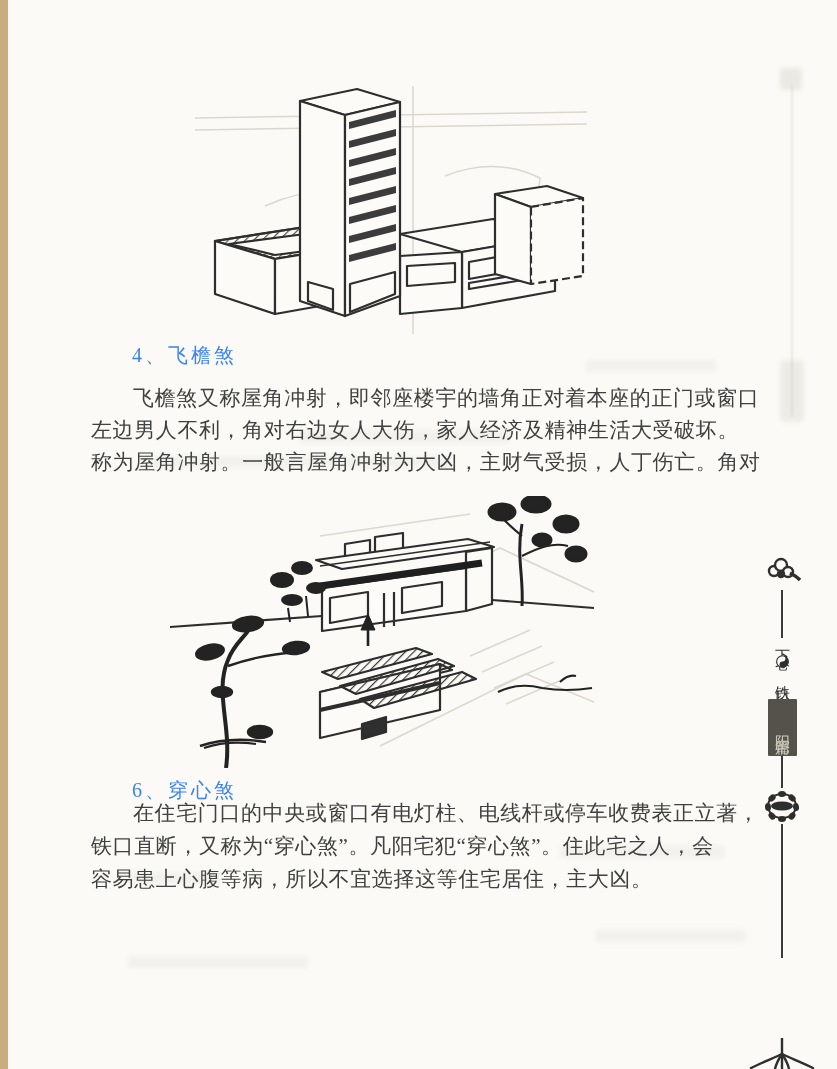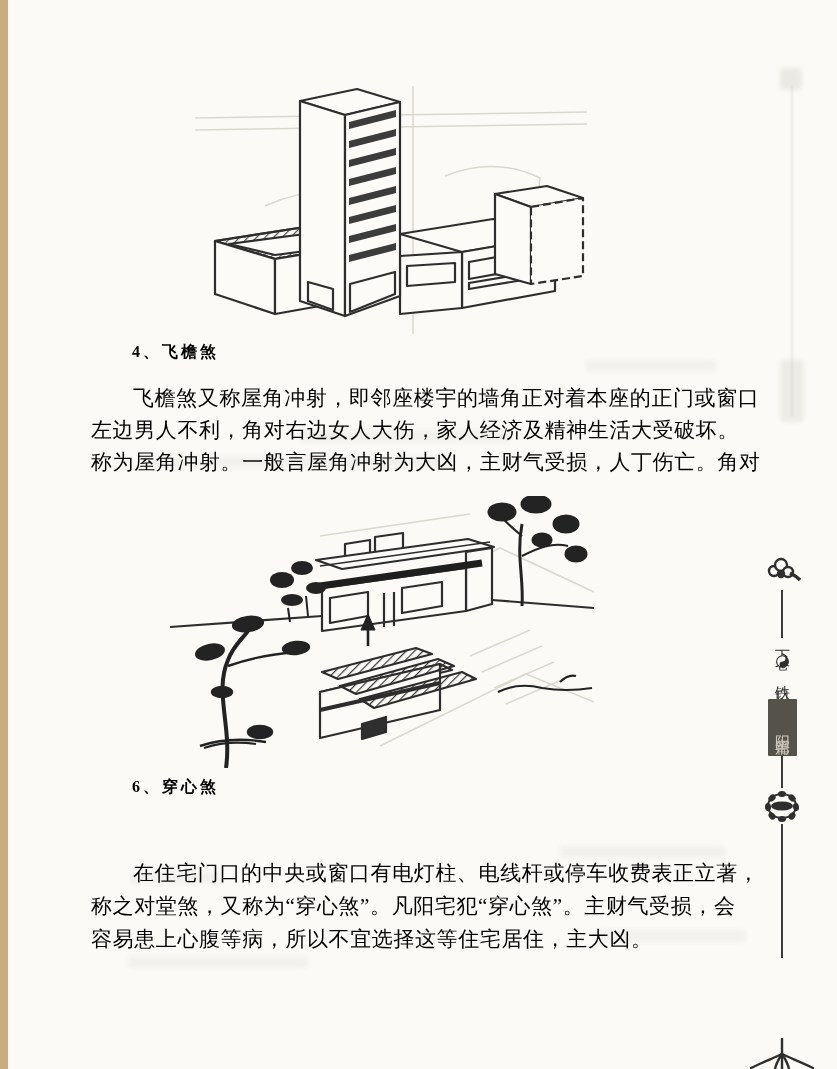--- a/index.html
+++ b/index.html
@@ -5,33 +5,32 @@
   html,body{margin:0;padding:0;}
   body{
     width:837px;height:1069px;position:relative;overflow:hidden;
     background:#fbfaf6;
     font-family:"Liberation Serif","DejaVu Serif",serif;
   }
   .edge-strip{position:absolute;left:0;top:0;width:8px;height:1069px;background:#c9ad7f;}
   .ink{color:#262626;}
   
   .sec-heading{
-    position:absolute;left:132px;font-size:16px;letter-spacing:3px;color:#000000;
+    position:absolute;left:132px;font-size:20px;letter-spacing:3px;color:#3b82f6;
     white-space:nowrap;
-    font-weight:bold;
   }
   .h4{top:342px;}
   .h5{top:777px;}
   
   .para{
     position:absolute;left:91px;width:652px;font-size:21px;line-height:32px;
-    color:#000000;letter-spacing:0.6px;
+    color:#404040;letter-spacing:0.6px;
   }
   .p1{top:382px;}
-  .p2{top:857px;line-height:33px;}
+  .p2{top:797px;line-height:33px;}
   .para .ln{white-space:nowrap;}
   .para .indent{text-indent:2em;}
   
   .illus{position:absolute;}
   .illus1{left:195px;top:86px;width:392px;height:248px;}
   .illus2{left:170px;top:496px;width:424px;height:272px;}
   svg{display:block;}
   
   .sidebar{
     position:absolute;left:762px;top:556px;width:40px;
@@ -203,21 +202,21 @@
     <path d="M328,196 q20,-10 44,-4 q24,4 50,0"></path>
     <path d="M390,186 q8,-8 16,-6"></path>
     <path d="M34,252 q24,-8 52,-4"></path>
   </g>
 </svg>
 </div>
 
 <div class="sec-heading h5 ink">6、穿心煞</div>
 <div class="para p2">
   <div class="ln indent">在住宅门口的中央或窗口有电灯柱、电线杆或停车收费表正立著，</div>
-  <div class="ln">称之对堂煞，又称为“穿心煞”。凡阳宅犯“穿心煞”。主财气受损，会</div>
+  <div class="ln">铁口直断，又称为“穿心煞”。凡阳宅犯“穿心煞”。住此宅之人，会</div>
   <div class="ln">容易患上心腹等病，所以不宜选择这等住宅居住，主大凶。</div>
 </div>
 
 <div class="ghost-line"></div>
 <div class="ghost-blob" style="left:780px;top:68px;width:22px;height:22px;"></div>
 <div class="ghost-blob" style="left:780px;top:360px;width:24px;height:62px;opacity:0.12;"></div>
 
 <div class="sidebar">
 
   <svg width="38" height="34" viewBox="0 0 38 34">

